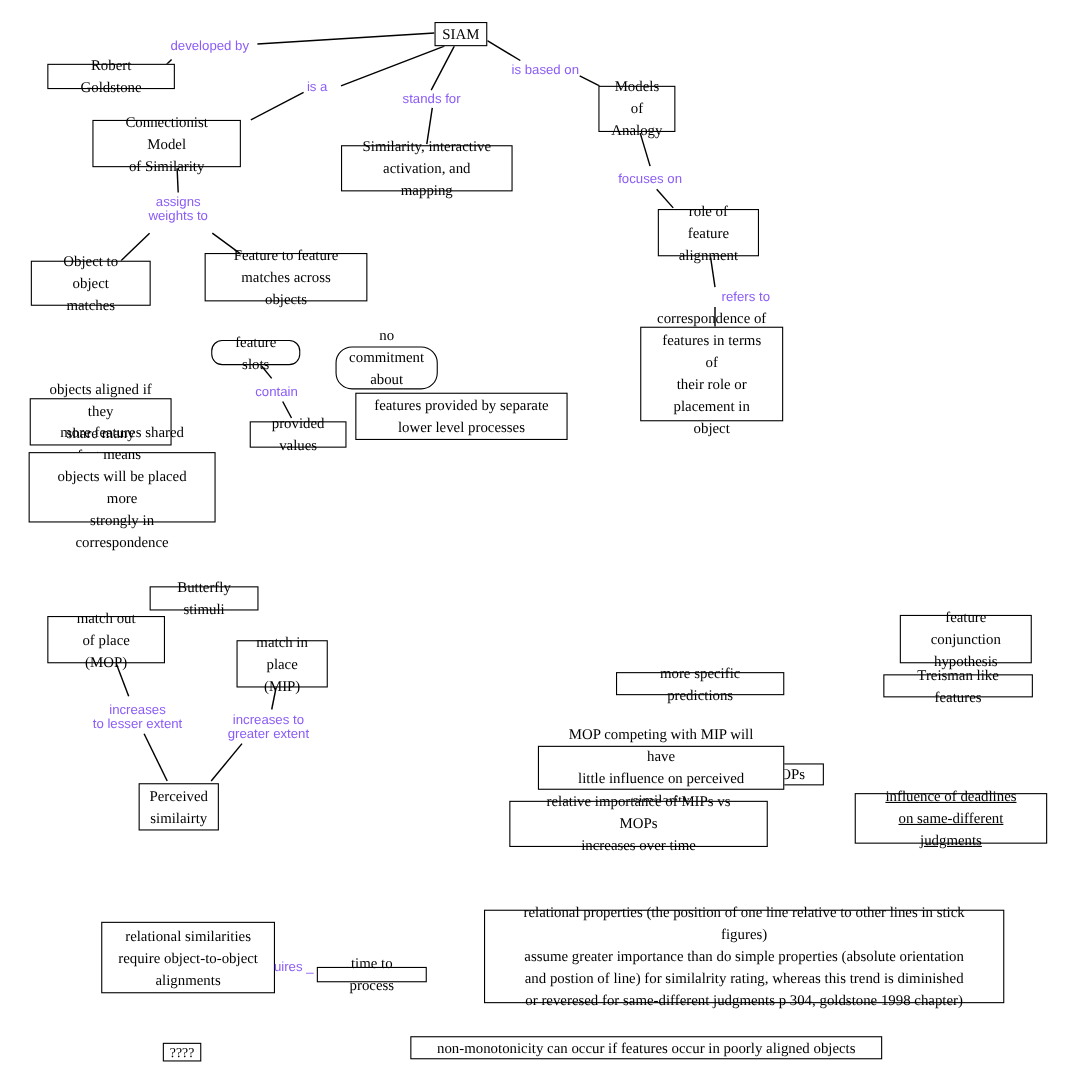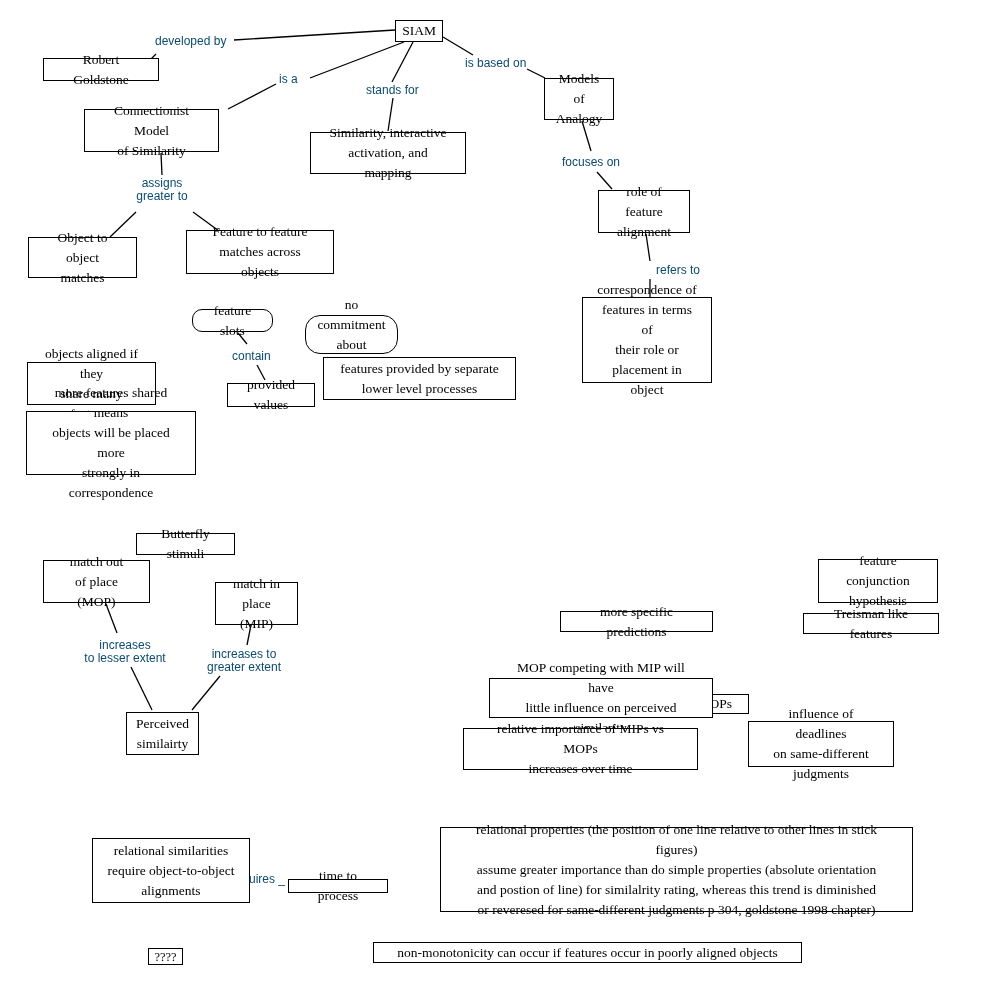--- a/index.html
+++ b/index.html
@@ -9,21 +9,21 @@
   }
   .edges{position:absolute;left:0;top:0;width:982px;height:990px;}
   .node{
     position:absolute;box-sizing:border-box;border:1px solid #000000;background:#ffffff;
     display:flex;align-items:center;justify-content:center;text-align:center;
     white-space:pre-line;font-size:13.5px;line-height:20px;padding:0 14px;
   }
   .node.small{font-size:12.5px;}
   .link-label{
     position:absolute;font-family:"Liberation Sans", sans-serif;font-size:12px;
-    line-height:13px;text-align:center;white-space:pre-line;color:#0c4a6e;
+    line-height:13px;text-align:center;white-space:pre-line;color:#8b5cf6;
   }
 </style>
 </head>
 <body>
 
 <div class="canvas">
   <svg class="edges" id="edges-layer" xmlns="http://www.w3.org/2000/svg">
       <line x1="234" y1="40" x2="395" y2="30" stroke="#000000" stroke-width="1.3"></line>
       <line x1="156" y1="54" x2="149" y2="61" stroke="#000000" stroke-width="1.3"></line>
       <line x1="404" y1="42" x2="310" y2="78" stroke="#000000" stroke-width="1.3"></line>
@@ -85,42 +85,42 @@
 similairty</div>
       <div class="node" style="left: 818px; top: 559px; width: 120px; height: 44px; border-color: rgb(0, 0, 0);">feature conjunction
 hypothesis</div>
       <div class="node" style="left: 803px; top: 613px; width: 136px; height: 21px; border-color: rgb(0, 0, 0);">Treisman like features</div>
       <div class="node" style="left: 560px; top: 611px; width: 153px; height: 21px; border-color: rgb(0, 0, 0);">more specific predictions</div>
       <div class="node" style="left: 558px; top: 646px; width: 191px; height: 20px; border-color: rgb(0, 0, 0); margin-top: 48px;">2 MOPs &gt; 1 MOP = 0 MOPs</div>
       <div class="node" style="left: 489px; top: 678px; width: 224px; height: 40px; border-color: rgb(0, 0, 0);">MOP competing with MIP will have
 little influence on perceived similarity</div>
       <div class="node" style="left: 463px; top: 728px; width: 235px; height: 42px; border-color: rgb(0, 0, 0);">relative importance of MIPs vs MOPs
 increases over time</div>
-      <div class="node" style="left: 748px; top: 721px; width: 146px; height: 46px; border-color: rgb(0, 0, 0);">influence of deadlines
+      <div class="node" style="left: 777px; top: 721px; width: 175px; height: 46px; border-color: rgb(0, 0, 0); text-decoration: underline;">influence of deadlines
 on same-different judgments</div>
       <div class="node" style="left: 92px; top: 838px; width: 158px; height: 65px; border-color: rgb(0, 0, 0);">relational similarities
 require object-to-object
 alignments</div>
       <div class="node" style="left: 288px; top: 879px; width: 100px; height: 14px; border-color: rgb(0, 0, 0);">time to process</div>
       <div class="node small" style="left: 148px; top: 948px; width: 35px; height: 17px; border-color: rgb(0, 0, 0);">????</div>
       <div class="node" style="left: 440px; top: 827px; width: 473px; height: 85px; border-color: rgb(0, 0, 0);">relational properties (the position of one line relative to other lines in stick figures)
 assume greater importance than do simple properties (absolute orientation
 and postion of line) for similalrity rating, whereas this trend is diminished
 or reveresed for same-different judgments p 304, goldstone 1998 chapter)</div>
       <div class="node" style="left: 373px; top: 942px; width: 429px; height: 21px; border-color: rgb(0, 0, 0);">non-monotonicity can occur if features occur in poorly aligned objects</div>
     </div>
   <div id="labels-root">
       <div class="link-label" style="left: 155px; top: 35px;">developed by</div>
       <div class="link-label" style="left: 279px; top: 73px;">is a</div>
       <div class="link-label" style="left: 366px; top: 84px;">stands for</div>
       <div class="link-label" style="left: 465px; top: 57px;">is based on</div>
       <div class="link-label" style="left: 562px; top: 156px;">focuses on</div>
       <div class="link-label" style="left: 627px; top: 264px; padding-left: 29px;">refers to</div>
       <div class="link-label" style="left: 133px; top: 177px; width: 58px;">assigns
-greater to</div>
+weights to</div>
       <div class="link-label" style="left: 232px; top: 350px;">contain</div>
       <div class="link-label" style="left: 82px; top: 639px; width: 86px;">increases
 to lesser extent</div>
       <div class="link-label" style="left: 205px; top: 648px; width: 78px;">increases to
 greater extent</div>
       <div class="link-label" style="left: 249px; top: 873px;">uires _</div>
     </div>
 </div>
 
 </body></html>

